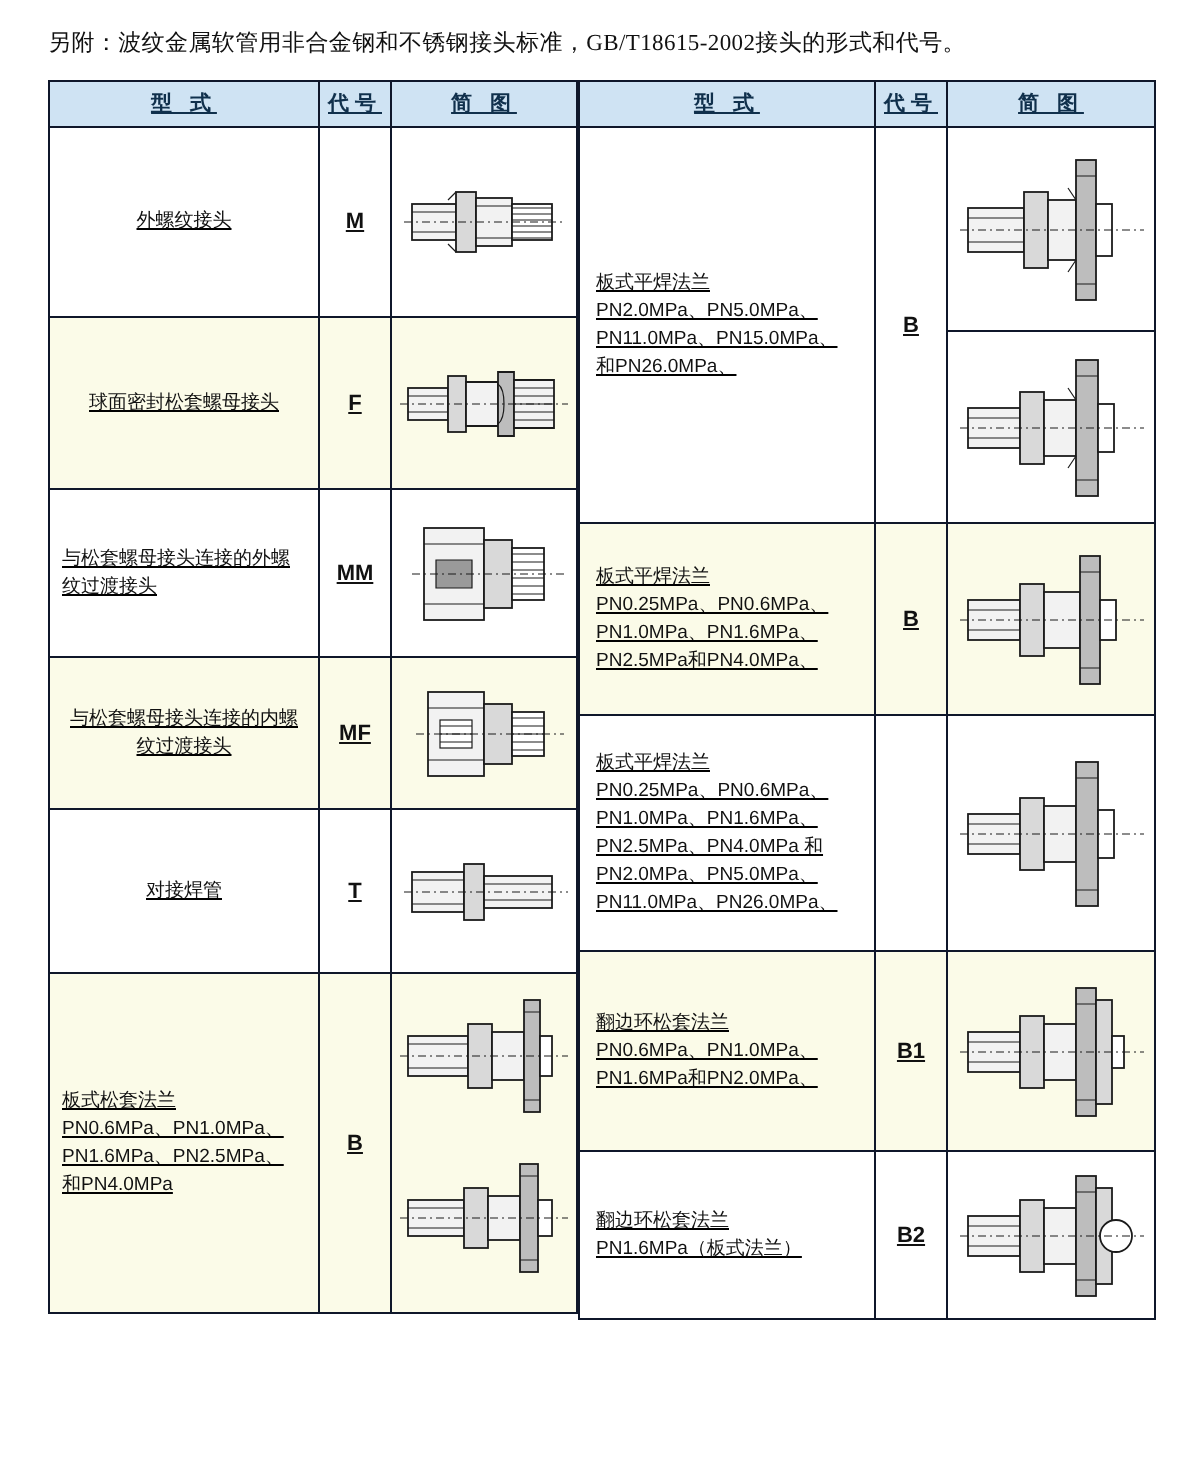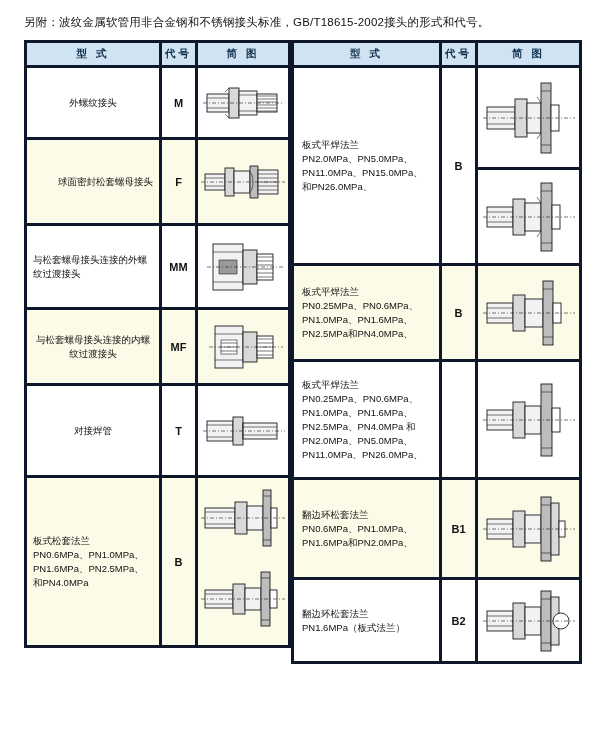--- a/index.html
+++ b/index.html
@@ -8,36 +8,38 @@
     background:#ffffff;
     font-family:"Liberation Sans","DejaVu Sans",sans-serif;
     color:#000;
     -webkit-font-smoothing:antialiased;
   }
   .page{position:relative;width:600px;height:740px;box-sizing:border-box;}
   .title{
     position:absolute;left:24px;top:14px;width:556px;
     font-size:11.5px;line-height:16px;color:#111;
     letter-spacing:0.2px;
+    font-family:Liberation Serif, serif;
   }
   .tables{
     position:absolute;left:24px;top:40px;width:552px;
     display:flex;flex-direction:row;align-items:flex-start;
   }
   table{
     border-collapse:collapse;
     table-layout:fixed;
     border:1px solid #2b6ca3;
   }
   .tbl-left{width:264px;}
   .tbl-right{width:288px;margin-left:0;}
   th,td{
-    border:3px solid #0f172a;
+    border:1px solid #0f172a;
     vertical-align:middle;
     padding:0;
+    text-decoration:underline;
   }
   thead th{
     background:#cfe3f3;
     height:22px;
     font-size:10.5px;
     font-weight:bold;
     color:#10304c;
     text-align:center;
     letter-spacing:3px;
   }
@@ -86,21 +88,21 @@
         </colgroup>
       <thead>
         <tr>
           <th>型      式</th>
           <th>代号</th>
           <th>简      图</th>
         </tr>
       </thead>
       <tbody>
 
-        <tr class="white" style="height:72px">
+        <tr class="white" style="height:95px">
           <td class="c-type">
             <div class="cell-txt" style="text-align:center">外螺纹接头</div>
           </td>
           <td class="c-code code">M</td>
           <td class="c-fig fig">
             <span>
             <svg width="88" height="62" viewBox="0 0 88 62">
               <rect x="8" y="22" width="22" height="18" class="fl ln"></rect>
               <rect x="30" y="16" width="10" height="30" class="fd ln"></rect>
               <rect x="40" y="19" width="18" height="24" class="fl ln"></rect>
@@ -109,21 +111,21 @@
               <path class="lnt" d="M8 26h22M8 36h22"></path>
               <path class="lnt" d="M40 23h18M40 39h18"></path>
               <path class="dash" d="M4 31h80"></path>
               <path class="lnt" d="M30 16l-4 4M30 46l-4-4"></path>
             </svg></span>
           </td>
         </tr>
 
         <tr class="tint" style="height:86px">
           <td class="c-type">
-            <div class="cell-txt hd" style="text-align:right">球面密封松套螺母接头</div>
+            <div class="cell-txt hd" style="text-align:center">球面密封松套螺母接头</div>
           </td>
           <td class="c-code code">F</td>
           <td class="c-fig fig">
             <span>
             <svg width="88" height="64" viewBox="0 0 88 64">
               <rect x="6" y="24" width="20" height="16" class="fl ln"></rect>
               <rect x="26" y="18" width="9" height="28" class="fd ln"></rect>
               <path class="ln fl" d="M35 21h16v22H35z"></path>
               <path class="ln fdd" d="M51 16h8v32h-8z"></path>
               <path class="ln fl" d="M59 20h20v24H59z"></path>
@@ -168,21 +170,21 @@
               <rect x="58" y="20" width="16" height="22" class="fw ln"></rect>
               <path class="lnt" d="M58 23h16M58 27h16M58 31h16M58 35h16M58 39h16"></path>
               <path class="lnt" d="M16 18h28M16 44h28"></path>
               <rect x="22" y="24" width="16" height="14" class="fw lnt"></rect>
               <path class="lnt" d="M22 27h16M22 31h16M22 35h16"></path>
               <path class="dash" d="M10 31h74"></path>
             </svg></span>
           </td>
         </tr>
 
-        <tr class="white" style="height:92px">
+        <tr class="white" style="height:82px">
           <td class="c-type">
             <div class="cell-txt" style="text-align:center">对接焊管</div>
           </td>
           <td class="c-code code">T</td>
           <td class="c-fig fig">
             <span>
             <svg width="88" height="56" viewBox="0 0 88 56">
               <rect x="8" y="18" width="26" height="20" class="fl ln"></rect>
               <rect x="34" y="14" width="10" height="28" class="fd ln"></rect>
               <rect x="44" y="20" width="34" height="16" class="fl ln"></rect>

